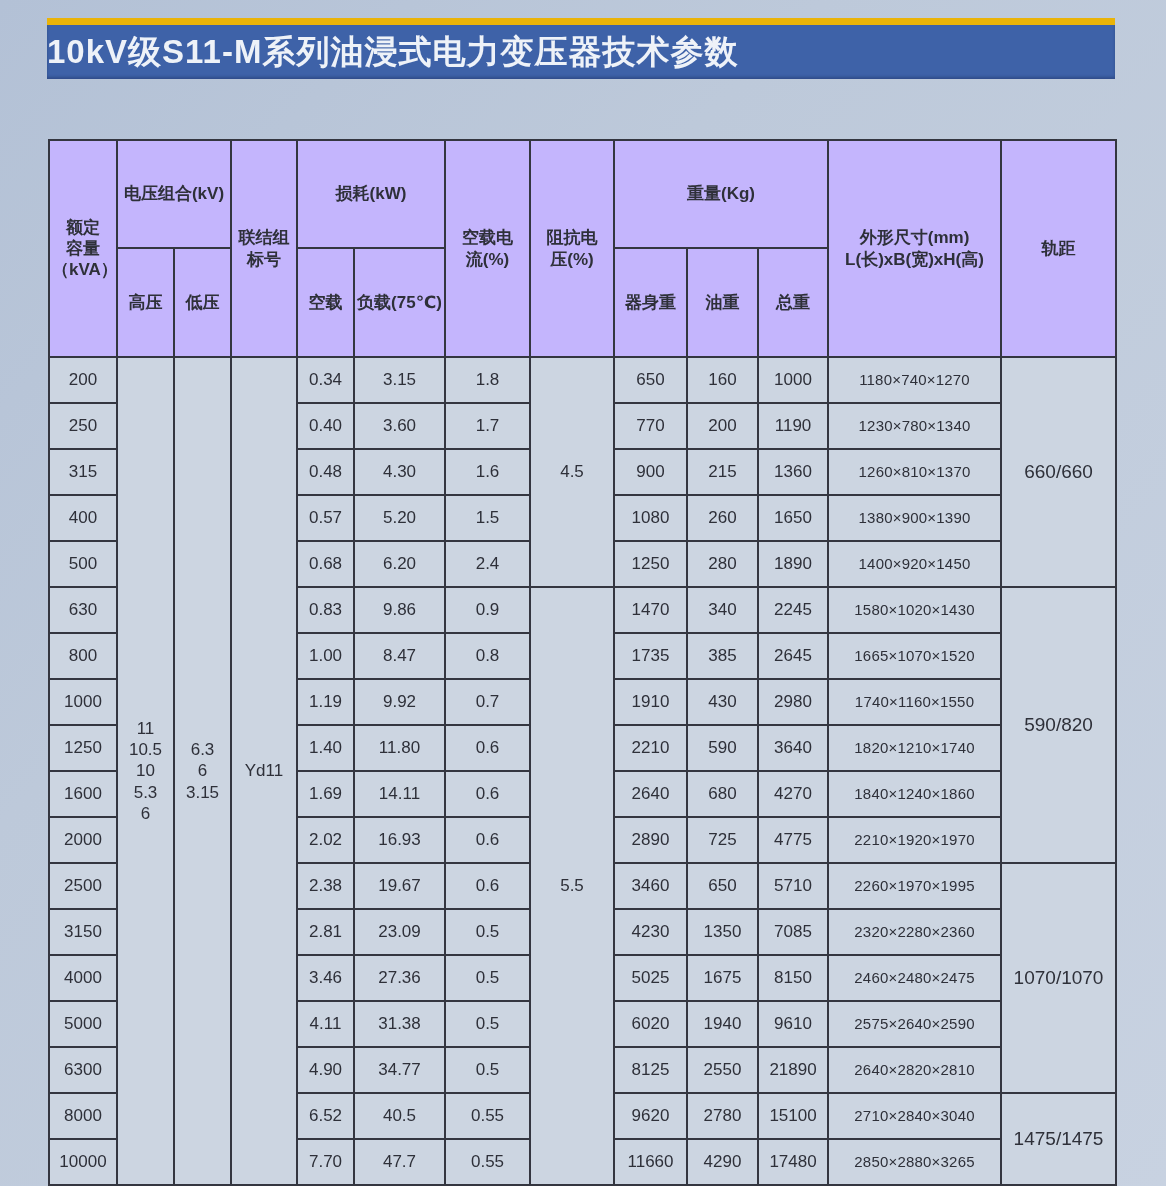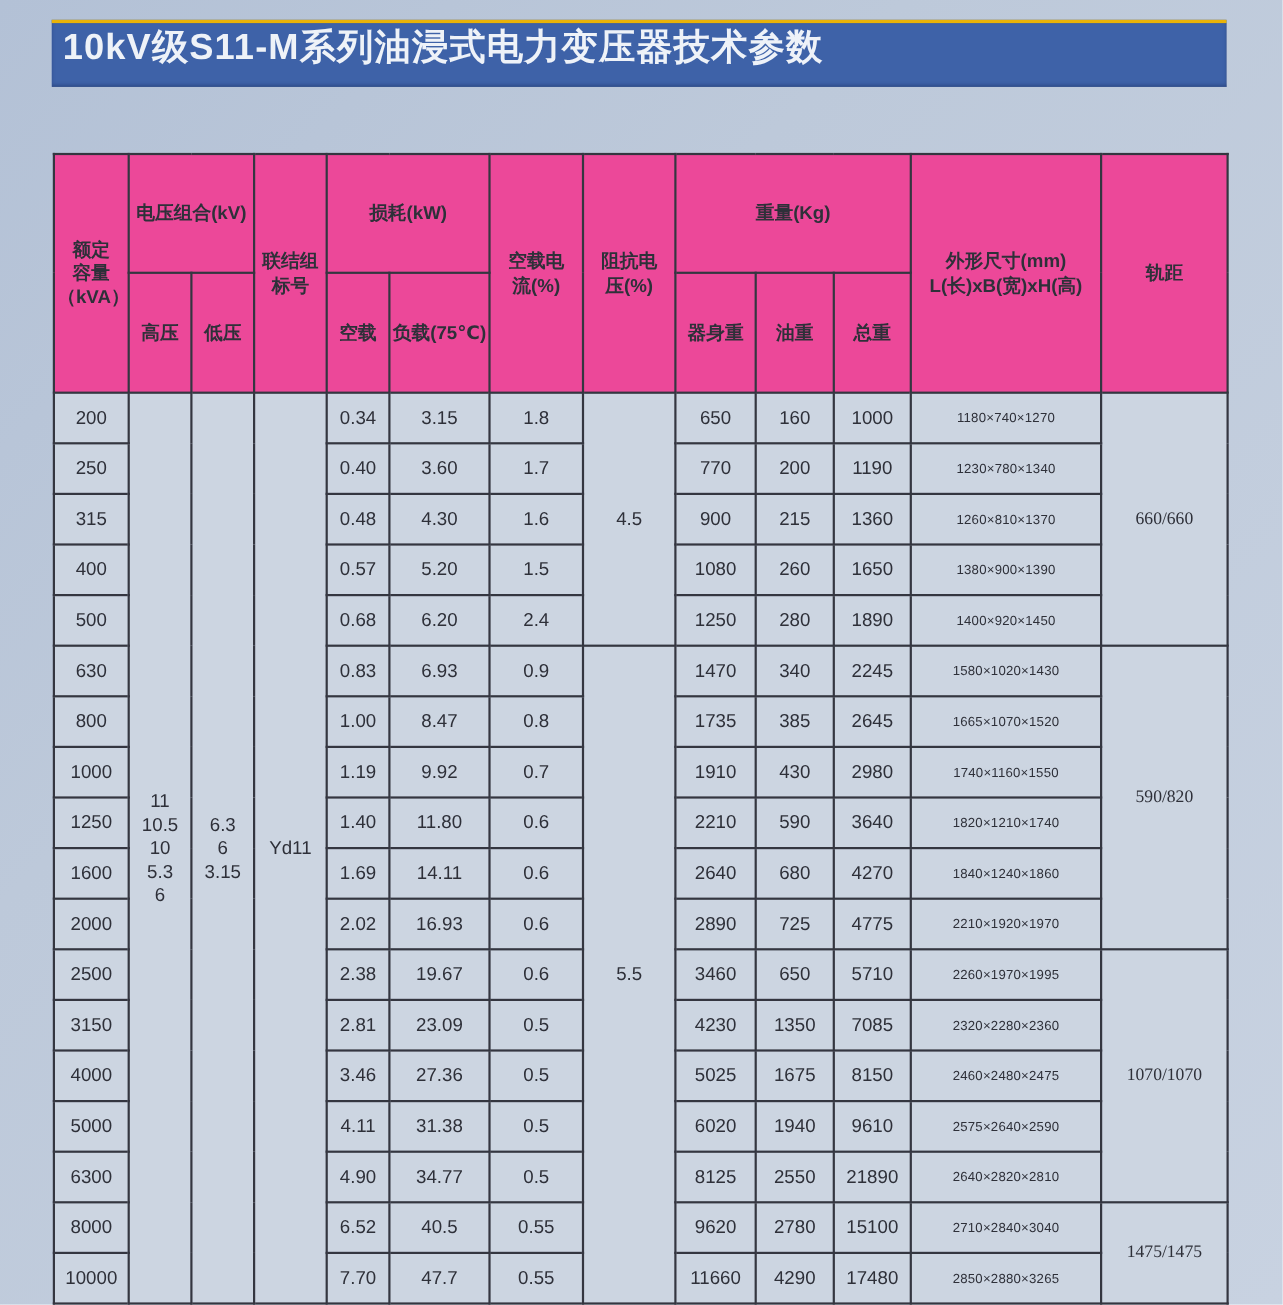--- a/index.html
+++ b/index.html
@@ -7,25 +7,24 @@
     width:1166px;height:1186px;
     background:linear-gradient(135deg,#b3c1d6 0%,#bdc9da 35%,#c8d2e1 100%);
     font-family:"Liberation Sans","DejaVu Sans",sans-serif;
     color:#2e3039;
     overflow:hidden;
     position:relative;
   }
   .title-bar{
     position:absolute;left:47px;top:18px;width:1068px;height:61px;
     background:#3e62a8;
-    border-top:3px solid #eab308;
+    border-top:7px solid #eab308;
     box-shadow:inset 0 -2px 3px rgba(20,35,80,.35);
     box-sizing:border-box;
-    display:flex;
-    padding-left:10px;
+    display:flex;align-items:center;
   }
   .title-bar h1{
     margin:0;font-size:33px;font-weight:bold;color:#eef2f8;
     letter-spacing:1px;white-space:nowrap;
   }
   table.spec{
     position:absolute;left:48px;top:139px;
     width:1067px;
     border-collapse:collapse;
     table-layout:fixed;
@@ -33,34 +32,34 @@
   }
   table.spec th, table.spec td{
     border:2px solid #343640;
     text-align:center;vertical-align:middle;
     padding:0 2px;
     box-sizing:border-box;
     white-space:pre-line;
     line-height:1.25;
   }
   table.spec th{
-    background:#ec4899;
+    background:#c4b5fd;
     font-weight:bold;
     font-size:17px;
   }
   table.spec td{
     background:#ccd5e1;
     font-weight:normal;
   }
   thead tr.h1{height:108px;}
   thead tr.h2{height:109px;}
   tbody tr{height:46px;}
   td.stack{line-height:50px;white-space:pre-line;}
-  td.dims{font-size:12px;letter-spacing:.2px;}
-  td.gauge{font-size:16px;font-family:Liberation Serif, serif;}
+  td.dims{font-size:15px;letter-spacing:.2px;}
+  td.gauge{font-size:19px;}
 </style>
 </head>
 <body>
 
 <div class="title-bar">
   <h1>10kV级S11-M系列油浸式电力变压器技术参数</h1>
 </div>
 
 <table class="spec">
   <colgroup>
@@ -164,21 +163,21 @@
         <td>6.20</td>
         <td>2.4</td>
         <td>1250</td>
         <td>280</td>
         <td>1890</td>
         <td class="dims">1400×920×1450</td>
       </tr>
       <tr>
         <td>630</td>
         <td>0.83</td>
-        <td>6.93</td>
+        <td>9.86</td>
         <td>0.9</td>
         <td rowspan="13">5.5</td>
         <td>1470</td>
         <td>340</td>
         <td>2245</td>
         <td class="dims">1580×1020×1430</td>
         <td rowspan="6" class="gauge">590/820</td>
       </tr>
       <tr>
         <td>800</td>

